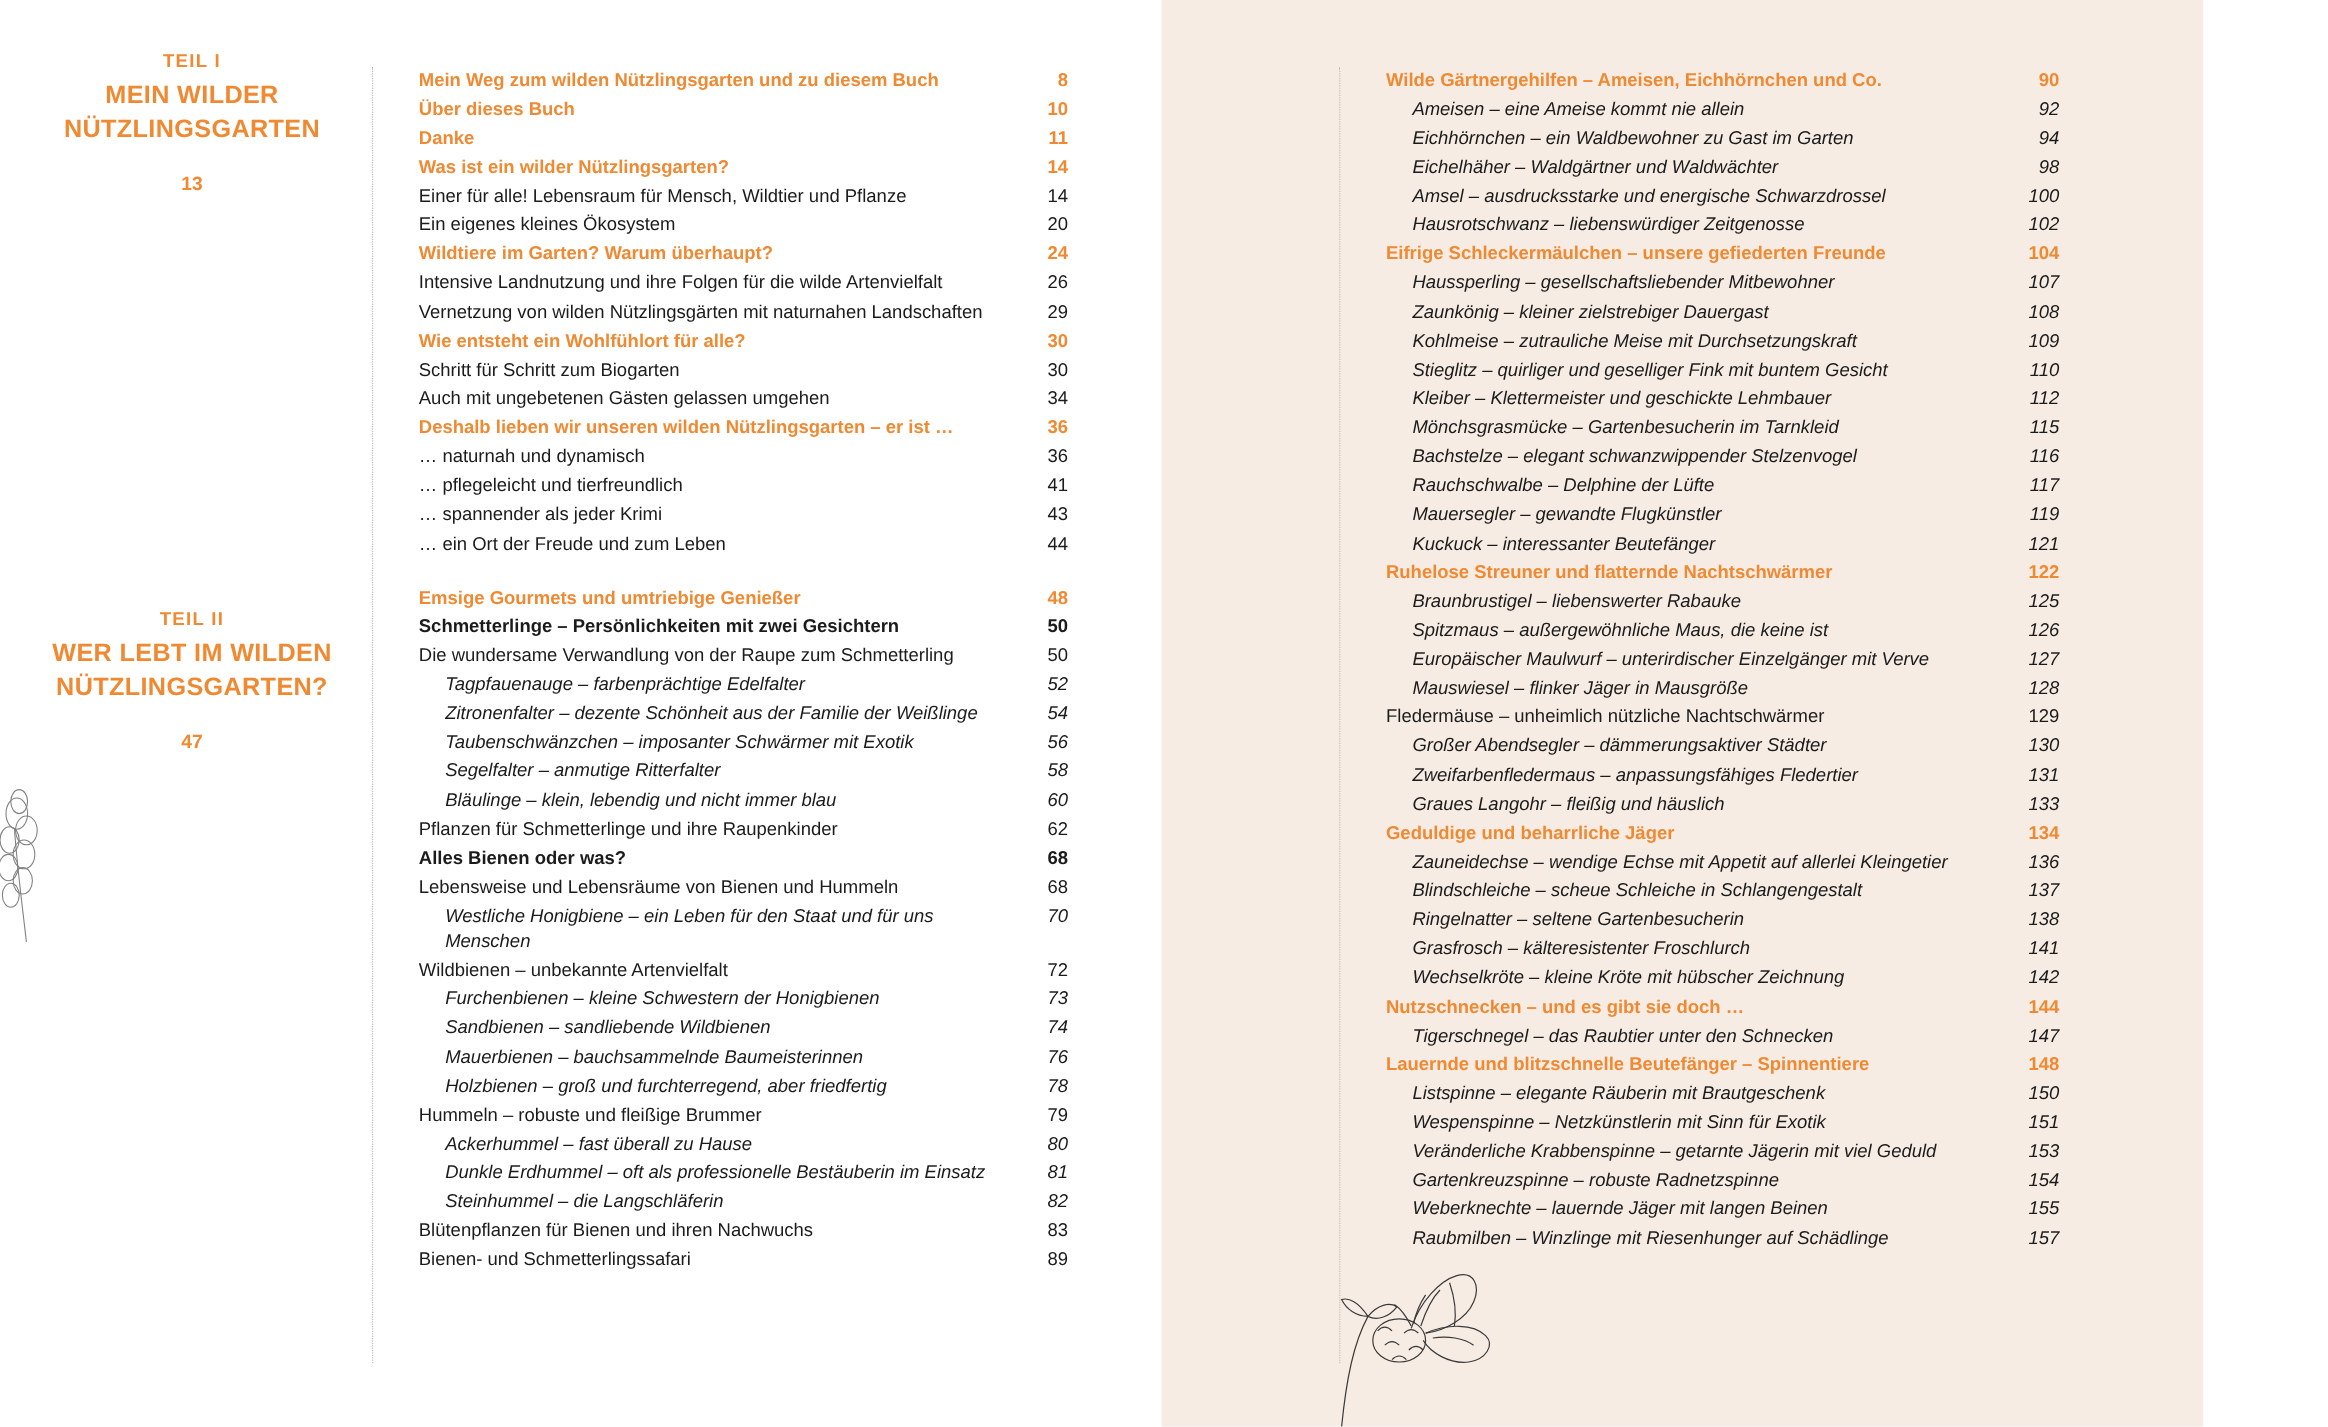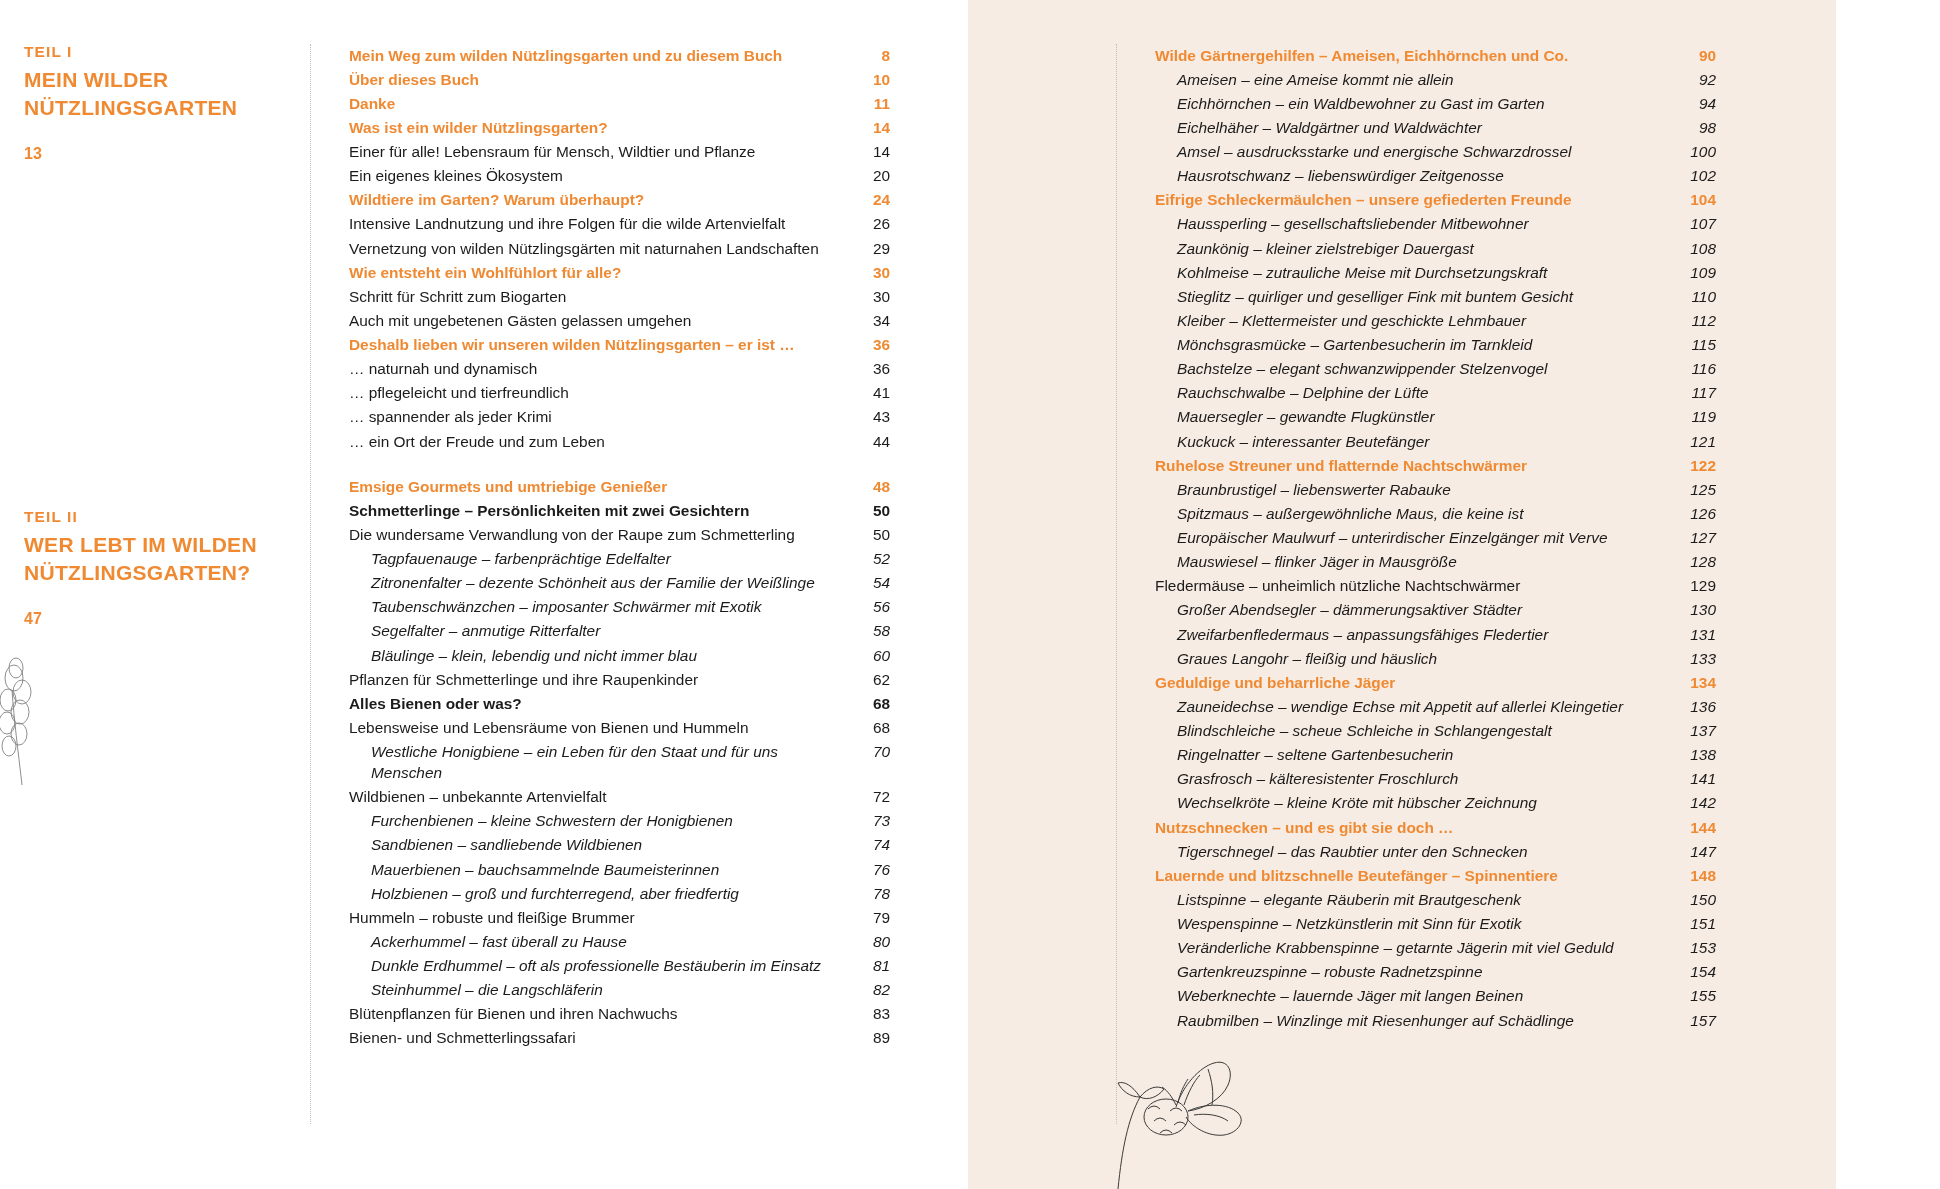--- a/index.html
+++ b/index.html
@@ -28,23 +28,23 @@
   .right-page {
     width: 868px;
     height: 100%;
     background: #f7ece3;
     position: relative;
   }
 
   
   .part-block {
     position: absolute;
-    text-align: left;
+    text-align: center;
     width: 250px;
-    left: 24px;
+    left: 35px;
   }
   .part-label {
     font-size: 15.5px;
     font-weight: bold;
     color: #ef8a33;
     letter-spacing: 1.1px;
     line-height: 1.5;
   }
   .part-title {
     font-size: 21px;
@@ -58,21 +58,21 @@
   .part-page {
     font-size: 16px;
     font-weight: bold;
     color: #ef8a33;
     margin-top: 23px;
   }
 
   
   .toc-col {
     position: absolute;
-    top: 44px;
+    top: 56px;
   }
   .toc-col.left-col {
     left: 310px;
     width: 580px;
     border-left: 1px dotted #c9bdb2;
     padding-left: 38px;
     height: 1080px;
   }
   .toc-col.right-col {
     left: 1120px;

